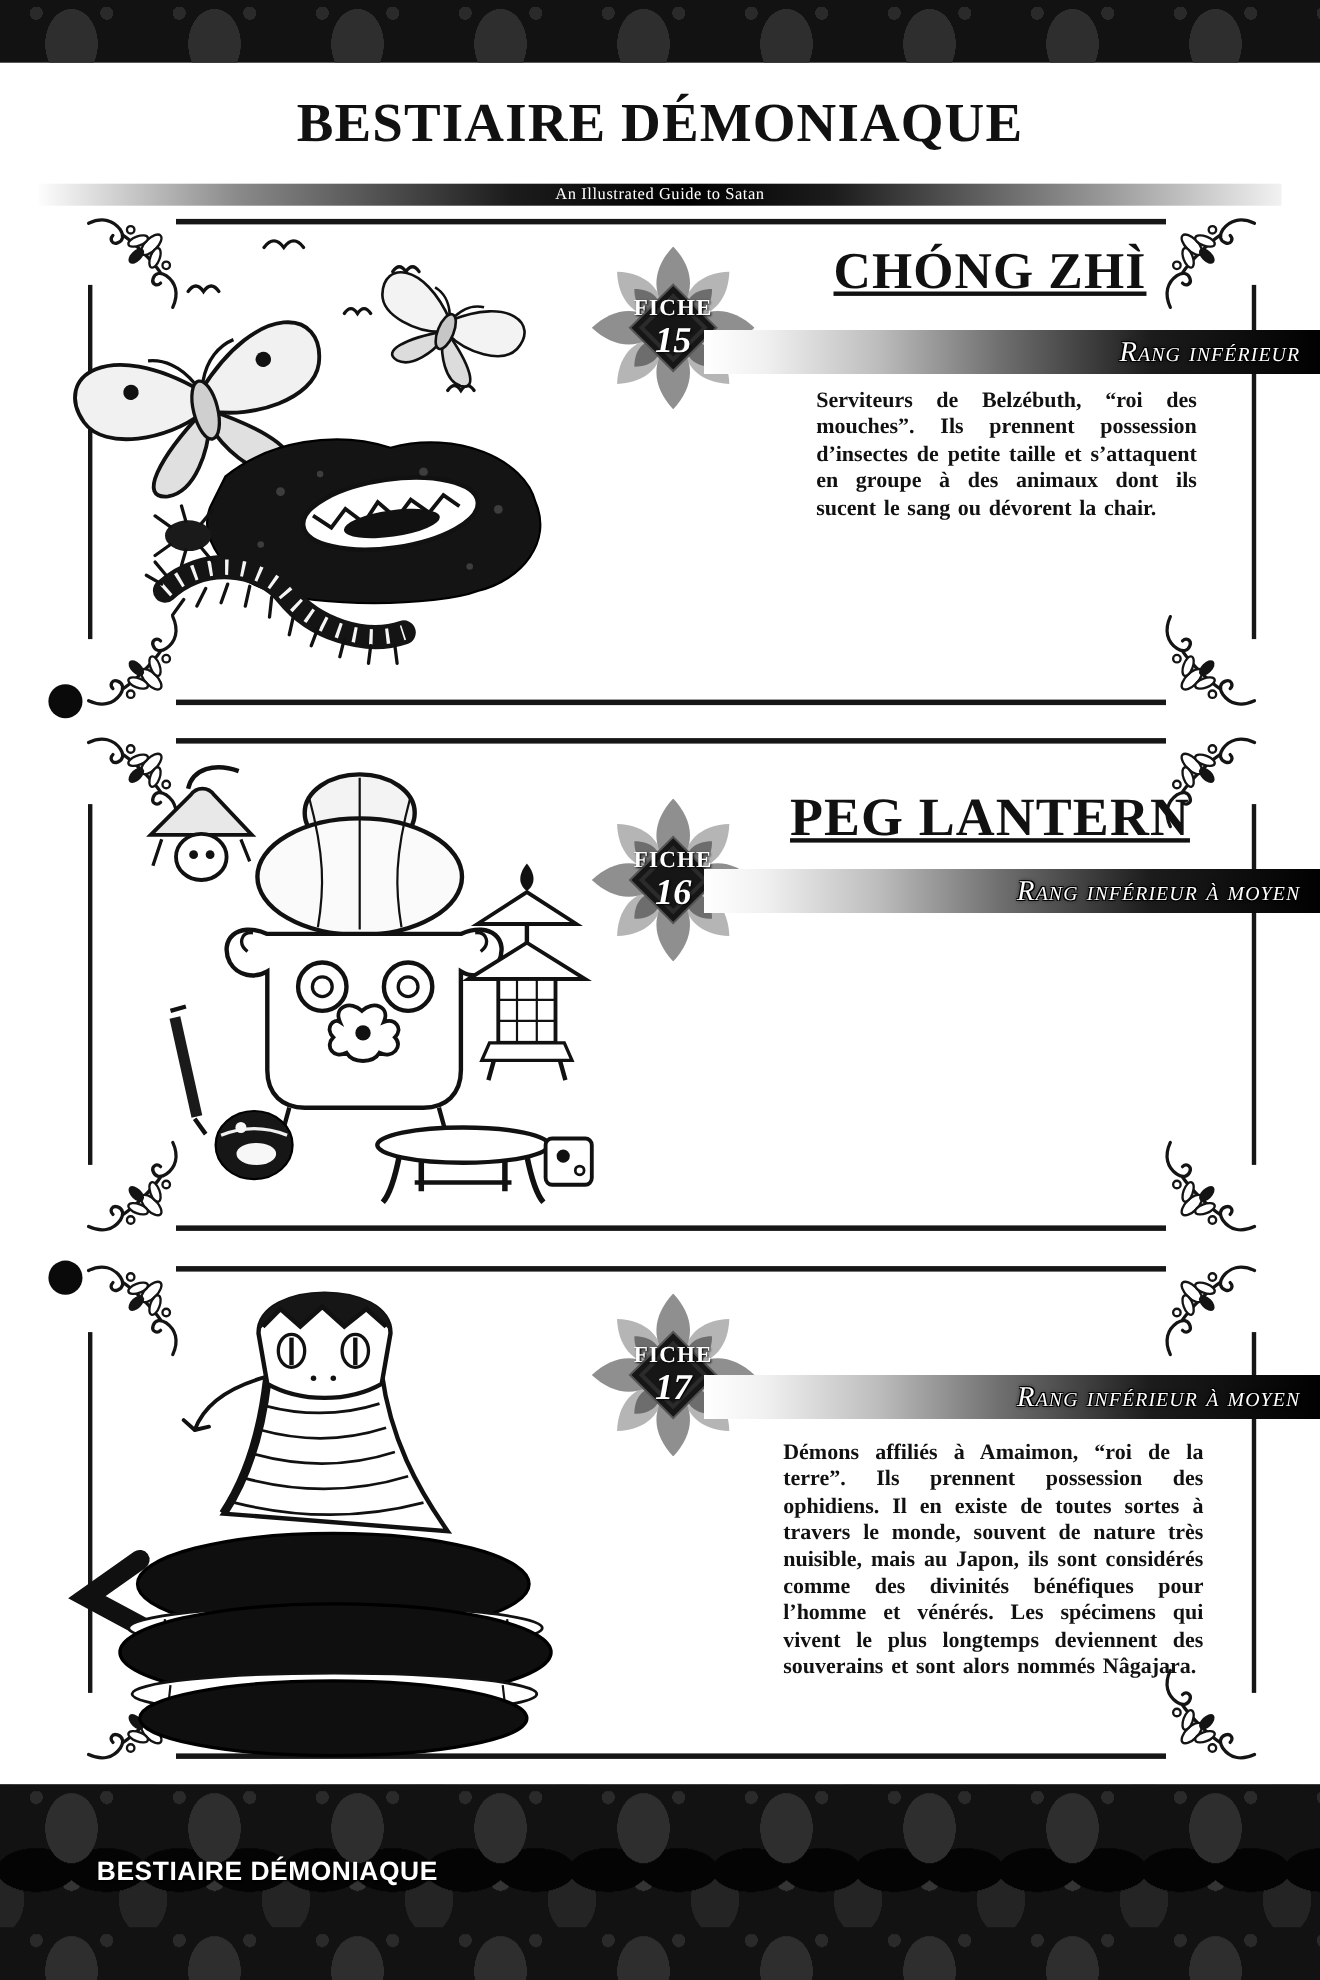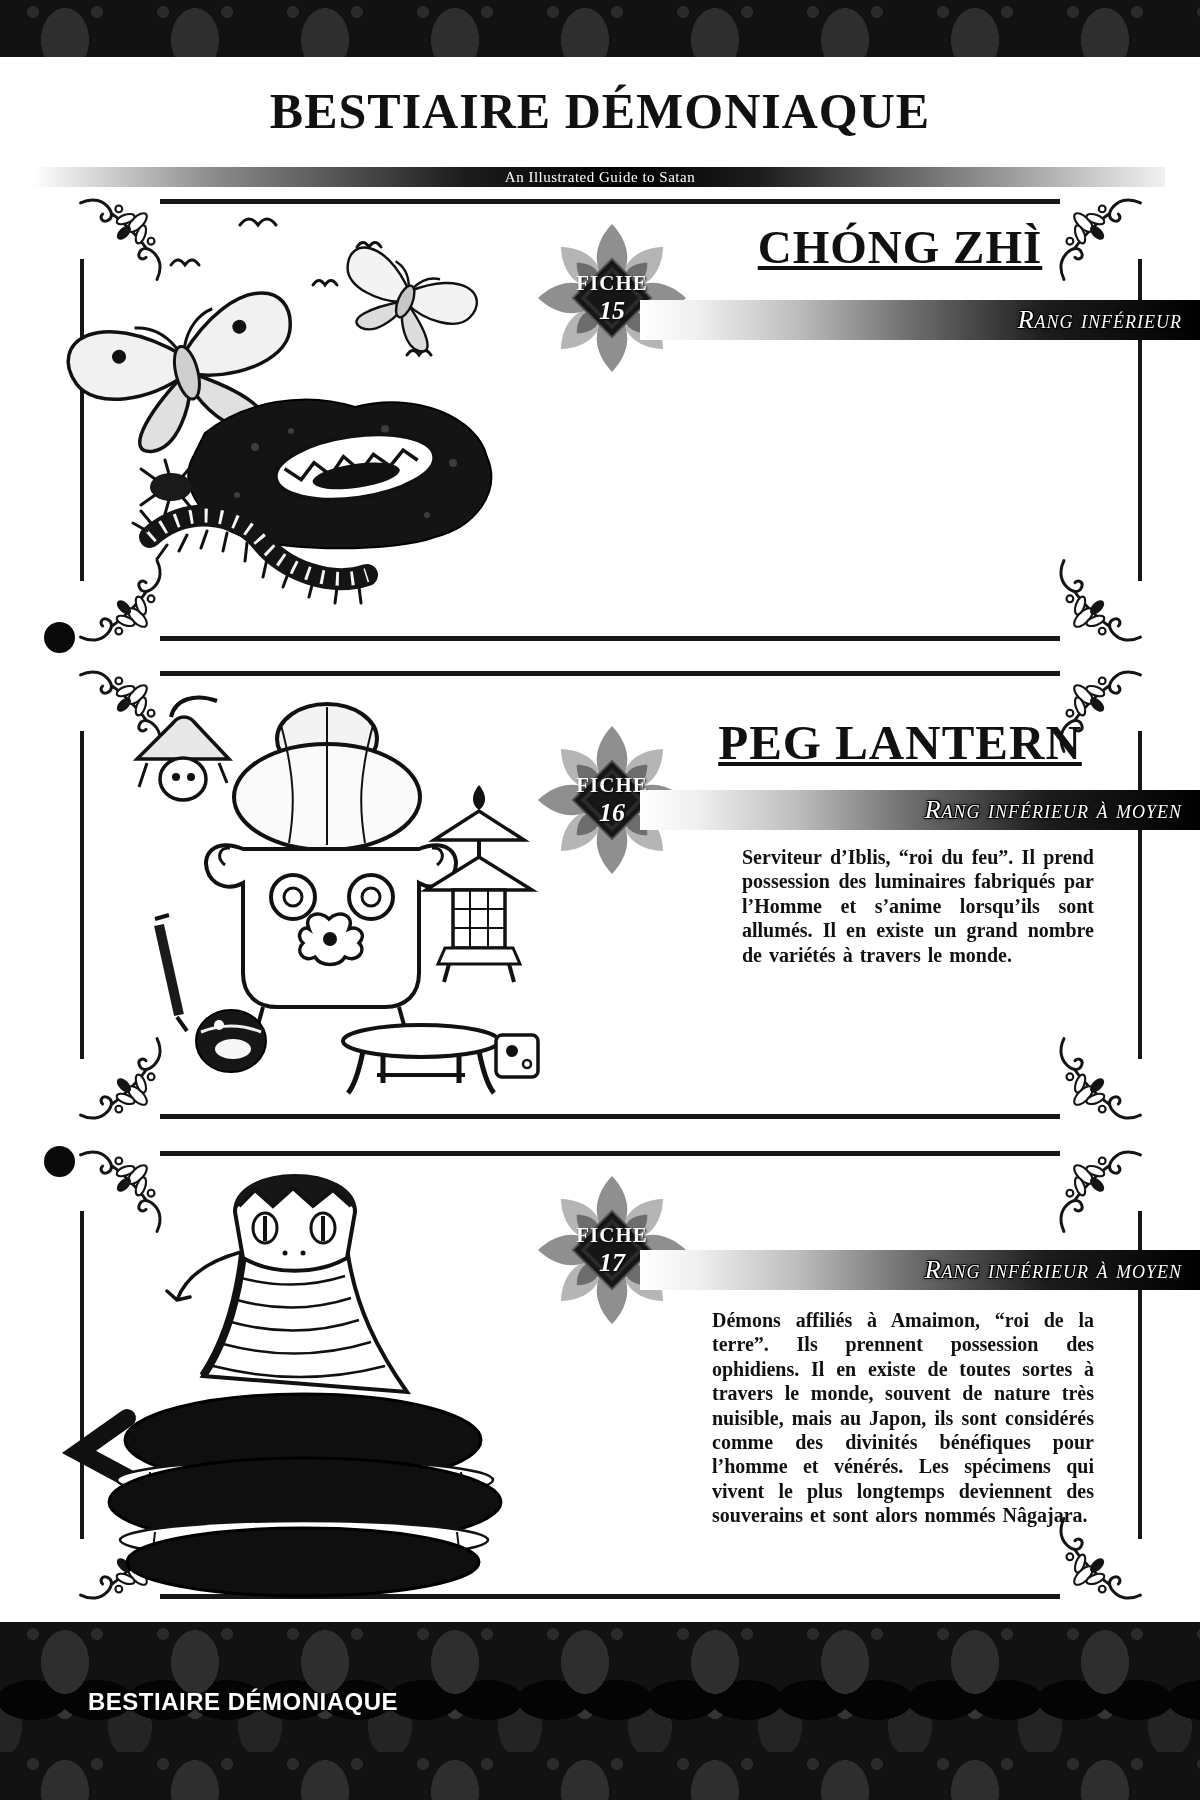--- a/index.html
+++ b/index.html
@@ -38,21 +38,21 @@
   .vleft{left:80px;} .vright{left:1138px;}
   .flourish{position:absolute;width:85px;height:85px;}
   .dot{position:absolute;left:44px;width:31px;height:31px;border-radius:50%;background:#0a0a0a;}
 
   
   .fiche-badge{position:absolute;left:538px;width:148px;height:148px;}
   .fiche-badge svg{position:absolute;left:0;top:0;width:148px;height:148px;}
   .fiche-text{position:absolute;left:0;top:0;width:148px;height:148px;display:flex;flex-direction:column;
     align-items:center;justify-content:center;color:#fff;font-weight:bold;line-height:1;}
   .fiche-text .flabel{font-size:21px;letter-spacing:1px;text-shadow:1px 1px 2px #000;}
-  .fiche-text .fnum{font-size:26px;margin-top:4px;font-style:italic;text-shadow:1px 1px 2px #000;}
+  .fiche-text .fnum{font-size:33px;margin-top:4px;font-style:italic;text-shadow:1px 1px 2px #000;}
 
   
   .entry-title{position:absolute;left:650px;width:500px;text-align:center;
     font-size:47px;font-weight:bold;letter-spacing:1px;white-space:nowrap;text-decoration:underline;}
   .rank-banner{position:absolute;left:640px;width:524px;height:40px;
     background:linear-gradient(90deg,#ffffff 0%,#f0f0f0 10%,#bdbdbd 28%,#6e6e6e 48%,#1c1c1c 72%,#000000 100%);
     display:flex;align-items:center;justify-content:flex-end;padding-left:40px;}
   .rank-banner span{color:#fff;font-style:italic;font-variant:small-caps;font-size:26px;
     padding-right:22px;letter-spacing:1px;
     text-shadow:1px 1px 0 #000,-1px 1px 0 #000,1px -1px 0 #000,-1px -1px 0 #000,0 0 4px #000;}
@@ -211,20 +211,21 @@
       </svg>
     <div class="fiche-text">
       <span class="flabel">FICHE</span>
       <span class="fnum">15</span>
     </div>
   </div>
   <div class="entry-title" style="top:220px">CHÓNG ZHÌ</div>
   <div class="rank-banner" style="top:300px">
     <span>Rang inférieur</span>
   </div>
+  <div class="entry-desc" style="left:742px;top:352px;width:346px">Serviteurs de Belzébuth, “roi des mouches”. Ils prennent possession d’insectes de petite taille et s’attaquent en groupe à des animaux dont ils sucent le sang ou dévorent la chair.</div>
 
   <div class="hline" style="top:671px"></div>
   <div class="hline" style="top:1114px"></div>
   <div class="vline vleft" style="top:731px;height:328px"></div>
   <div class="vline vright" style="top:731px;height:328px"></div>
   <svg class="flourish" style="left:78px;top:669px">
       <use href="#flourish" transform="scale(-1,1) translate(-85,0)" width="85" height="85"></use>
     </svg>
   <svg class="flourish" style="left:1058px;top:669px">
       <use href="#flourish" width="85" height="85"></use>
@@ -301,21 +302,20 @@
       </svg>
     <div class="fiche-text">
       <span class="flabel">FICHE</span>
       <span class="fnum">16</span>
     </div>
   </div>
   <div class="entry-title" style="top:714px;font-size:49px">PEG LANTERN</div>
   <div class="rank-banner" style="top:790px">
     <span>Rang inférieur à moyen</span>
   </div>
-  <div class="entry-desc" style="left:742px;top:845px;width:352px">Serviteur d’Iblis, “roi du feu”. Il prend possession des luminaires fabriqués par l’Homme et s’anime lorsqu’ils sont allumés. Il en existe un grand nombre de variétés à travers le monde.</div>
 
   <div class="hline" style="top:1151px"></div>
   <div class="hline" style="top:1594px"></div>
   <div class="vline vleft" style="top:1211px;height:328px"></div>
   <div class="vline vright" style="top:1211px;height:328px"></div>
   <svg class="flourish" style="left:78px;top:1149px">
       <use href="#flourish" transform="scale(-1,1) translate(-85,0)" width="85" height="85"></use>
     </svg>
   <svg class="flourish" style="left:1058px;top:1149px">
       <use href="#flourish" width="85" height="85"></use>

